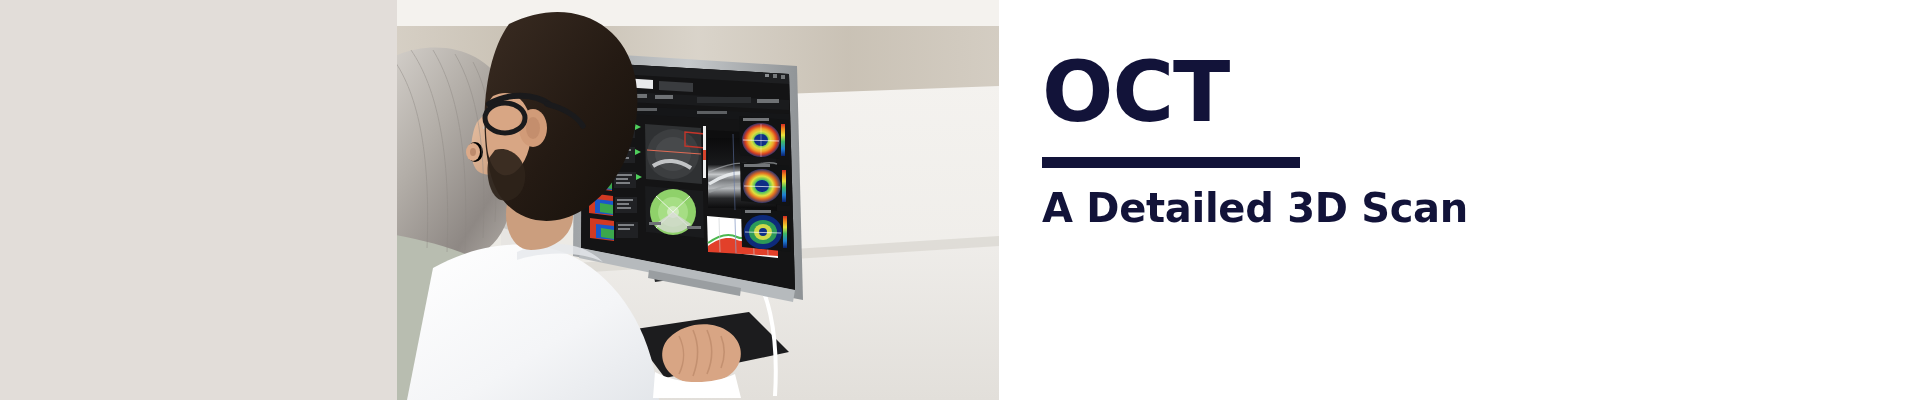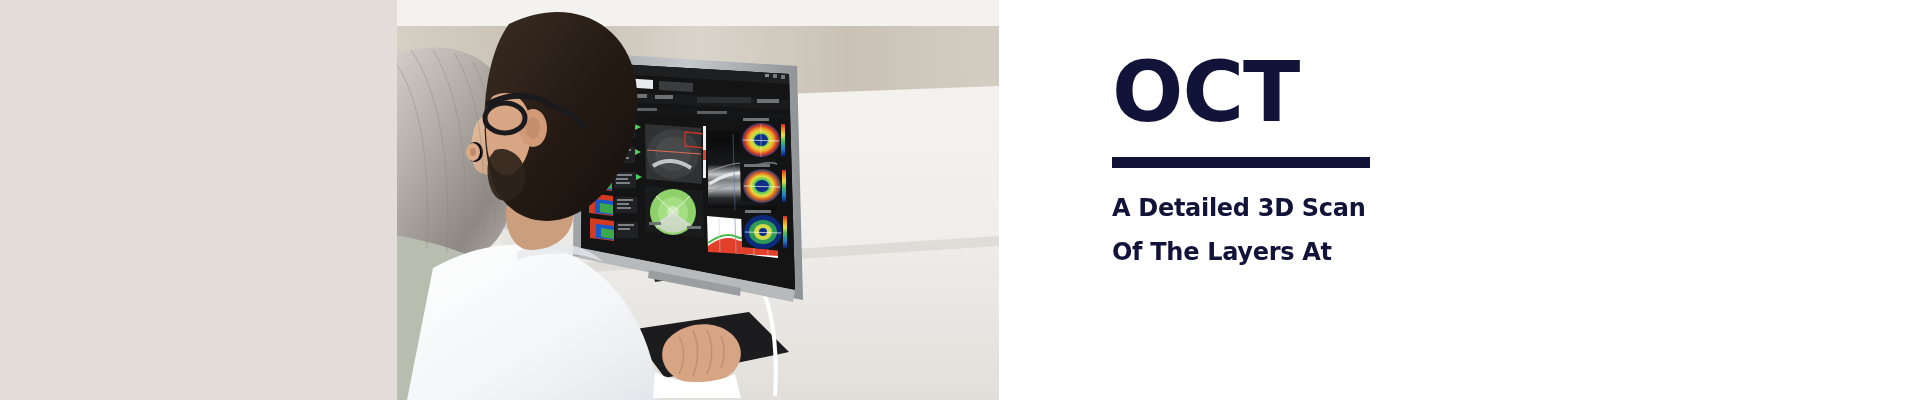--- a/index.html
+++ b/index.html
@@ -29,21 +29,21 @@
     position:absolute; left:397px; top:0;
     width:602px; height:400px;
     overflow:hidden;
     background:#efeae4;
   }
   .photo-svg { display:block; width:602px; height:400px; }
 
   
   .text-col {
     position:absolute;
-    left:1112px; top:0;
+    left:1042px; top:0;
     width:760px; height:400px;
   }
   .oct-logo {
     position:absolute; left:0; top:50px;
     font-family:"DejaVu Sans", sans-serif;
     font-weight:bold;
     font-size:84px;
     line-height:84px;
     letter-spacing:-1px;
     color:#121339;
@@ -52,21 +52,21 @@
   .oct-rule {
     position:absolute; left:0; top:157px;
     width:258px; height:11px;
     background:#121339;
   }
   .headline {
     position:absolute; left:0; top:186px;
     width:700px;
     font-family:"DejaVu Sans", sans-serif;
     font-weight:bold;
-    font-size:24px;
+    font-size:40px;
     line-height:44px;
     letter-spacing:-0.3px;
     color:#121339;
   }
   .headline .hl-line { display:block; white-space:nowrap; }
 </style>
 </head>
 <body>
 
 <div id="banner">
@@ -382,17 +382,16 @@
         <path d="M 258,372 C 280,384 312,386 338,374 L 344,398 L 256,398 Z" fill="#ffffff"></path>
       </g>
     </svg>
   </div>
 
   <div class="text-col">
     <div class="oct-logo">OCT</div>
     <div class="oct-rule"></div>
     <div class="headline">
       <span class="hl-line">A Detailed 3D Scan</span>
-      <span class="hl-line">Of The Layers At</span>
     </div>
   </div>
 
 </div>
 
 </body></html>

